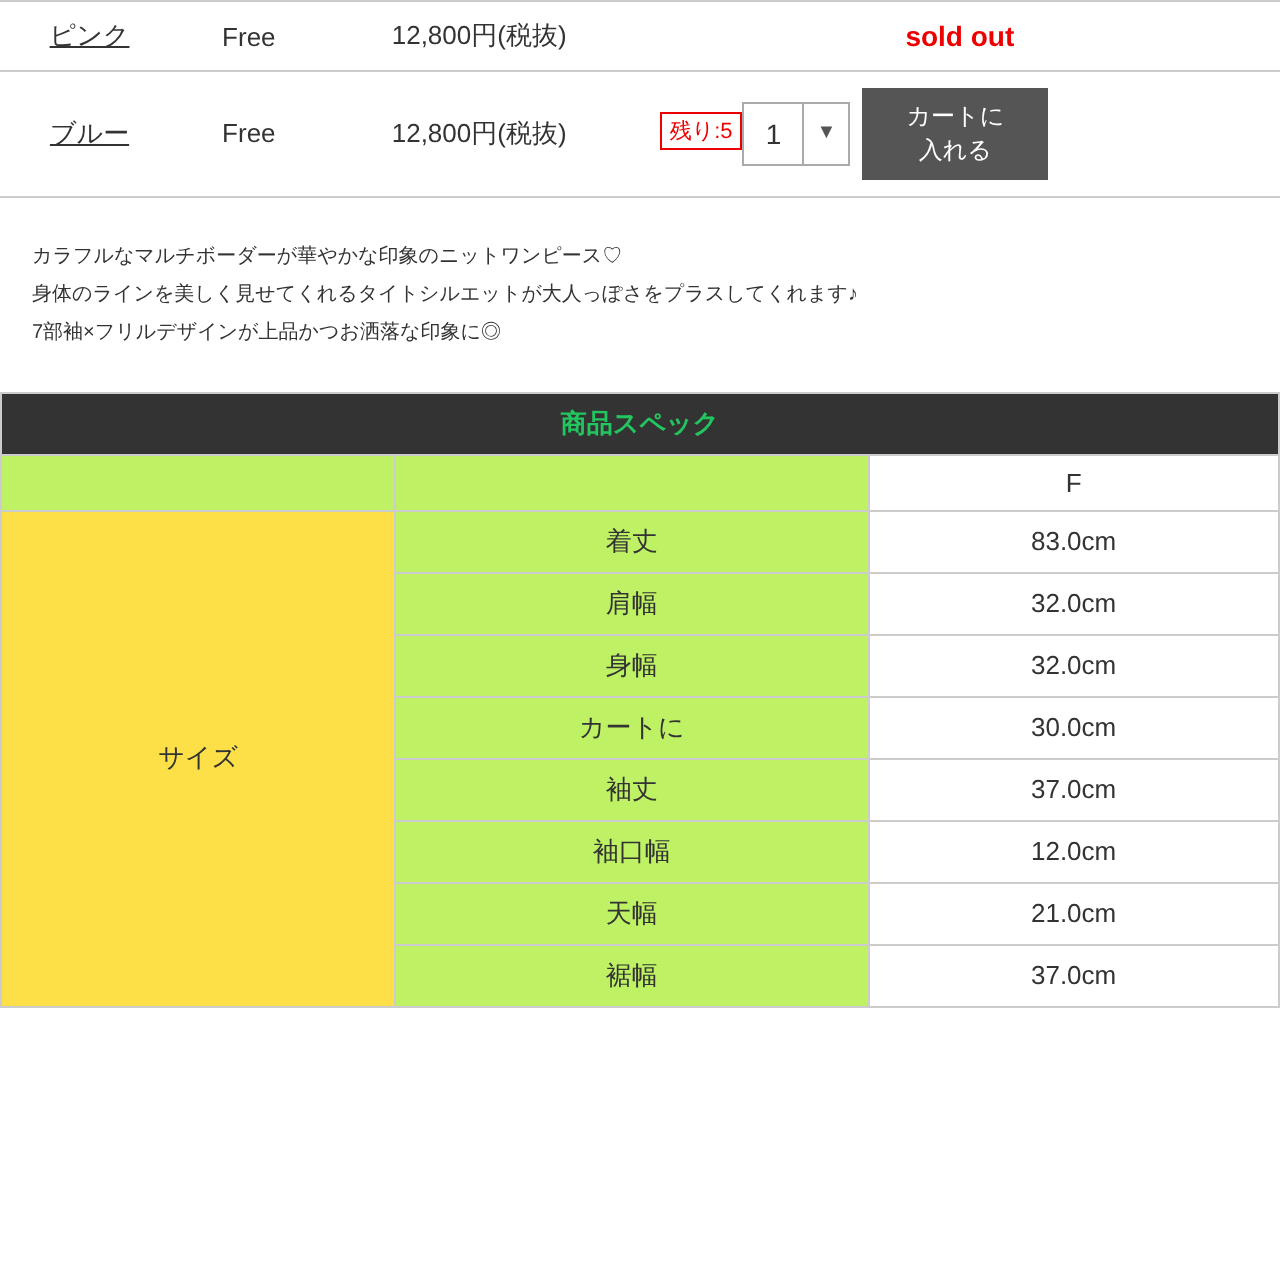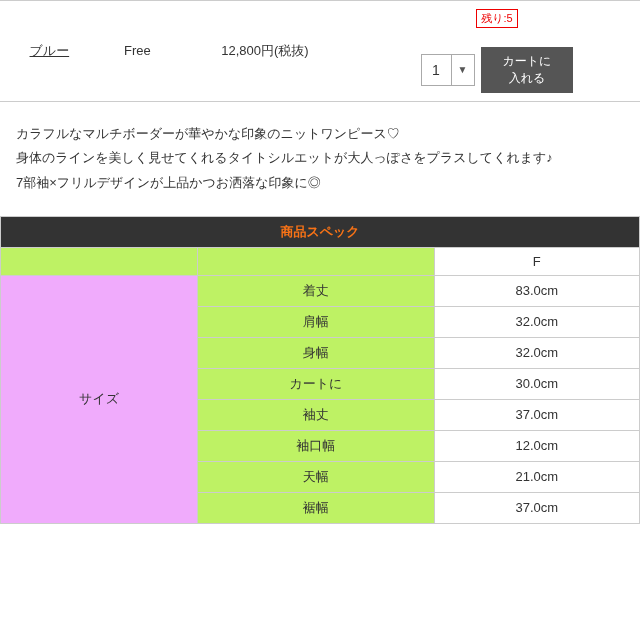--- a/index.html
+++ b/index.html
@@ -75,80 +75,86 @@
       color: #fff;
       border: none;
       padding: 6px 22px;
       font-size: 12px;
       cursor: pointer;
       line-height: 1.4;
       text-align: center;
     }
     .qty-cart-cell {
       display: flex;
-      flex-direction: column;
-      align-items: center;
-      gap: 16px;
+      flex-direction: row;
+      align-items: center;
+      gap: 0;
     }
     .qty-cart-row {
       display: flex;
       align-items: center;
       gap: 6px;
     }
 
     
     .description {
       padding: 20px 16px 20px 16px;
-      font-size: 13px;
+      font-size: 10px;
       line-height: 1.9;
       color: #333;
     }
 
     
     .spec-section {
       margin: 0 0 0 0;
     }
     .spec-table {
       width: 100%;
       border-collapse: collapse;
     }
     .spec-header {
       background: #333;
-      color: #f97316;
+      color: #22c55e;
       text-align: center;
       padding: 7px 10px;
       font-size: 13px;
       font-weight: bold;
     }
     .spec-table td {
       border: 1px solid #ccc;
       padding: 6px 12px;
       text-align: center;
       font-size: 13px;
       vertical-align: middle;
     }
     .spec-table .col-header {
       background: #bef264;
       font-weight: normal;
       color: #333;
     }
     .spec-table .size-label-cell {
-      background: #f0abfc;
+      background: #fde047;
       vertical-align: middle;
       text-align: center;
     }
     .spec-table .f-col {
       background: #fff;
     }
   </style>
 </head>
 <body>
 
 <table class="variant-table">
   <tbody id="variant-rows">
+      <tr>
+        <td><span class="variant-name">ピンク</span></td>
+        <td>Free</td>
+        <td>12,800円(税抜)</td>
+        <td><span class="sold-out-text">sold out</span></td>
+      </tr>
       <tr>
         <td><span class="variant-name">ブルー</span></td>
         <td>Free</td>
         <td>12,800円(税抜)</td>
         <td>
           <div class="qty-cart-cell">
             <div class="remaining-badge">残り:5</div>
             <div class="qty-cart-row">
               <div class="qty-selector">
                 <div class="qty-value">1</div>

